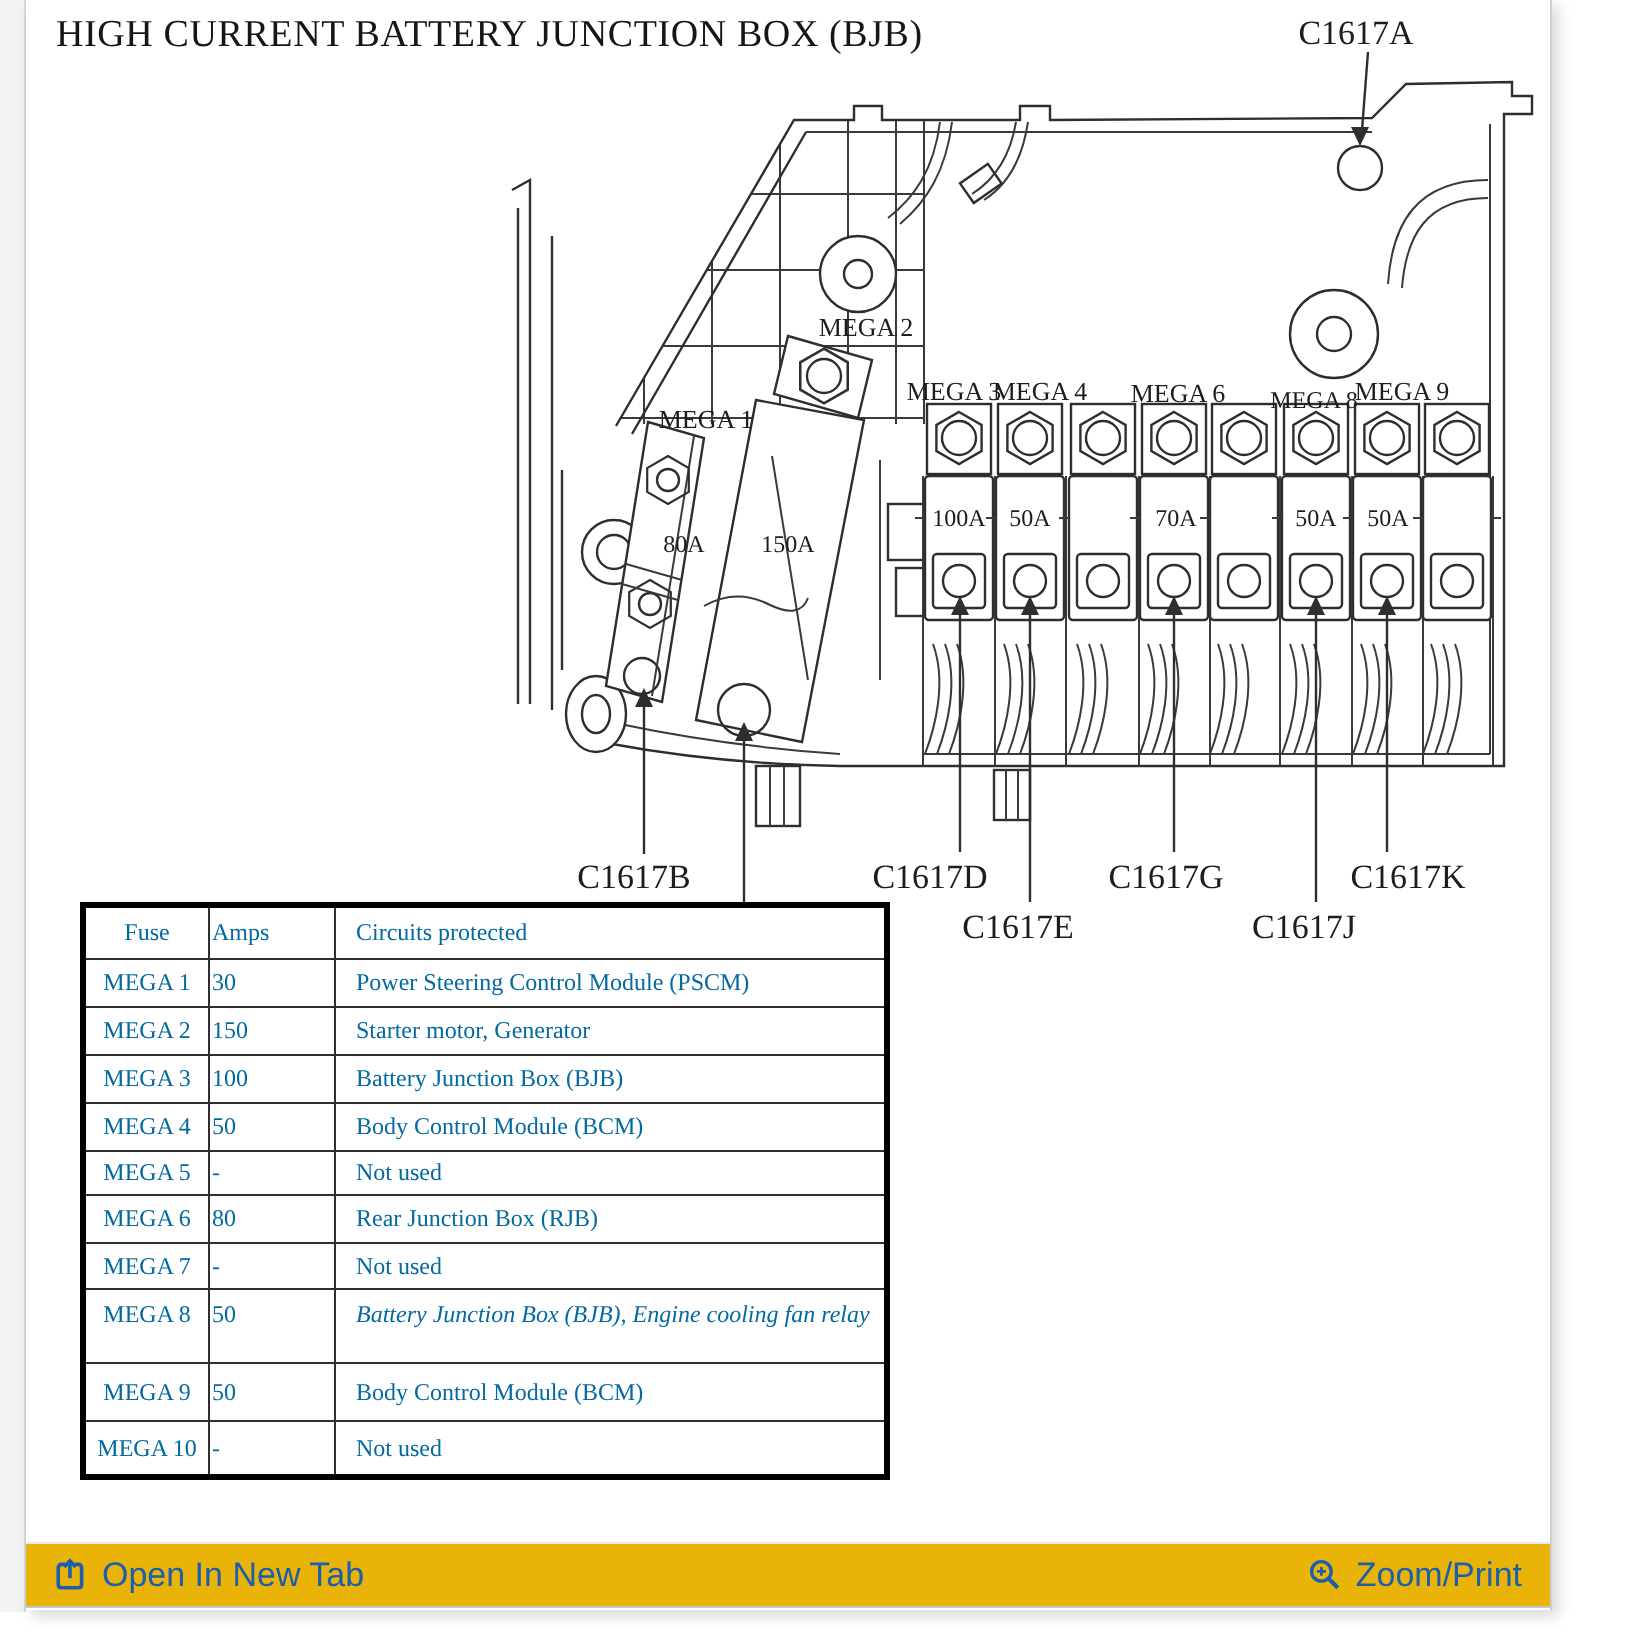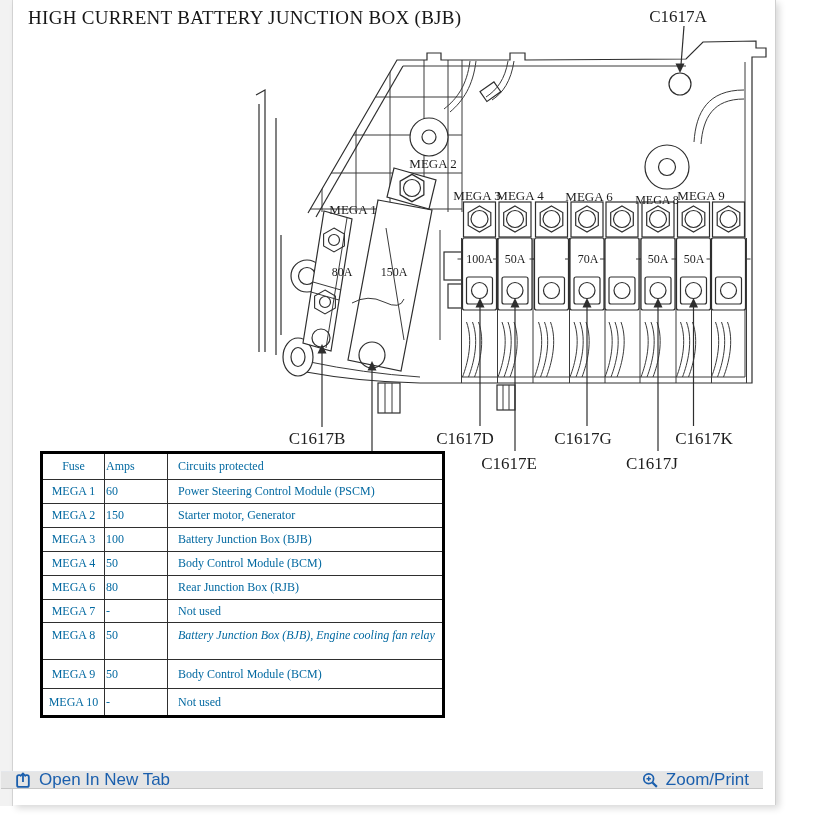--- a/index.html
+++ b/index.html
@@ -20,21 +20,21 @@
   .lbl12{font:12px "Liberation Serif",serif;fill:#1d1d1d;text-anchor:middle;}
   .ah{fill:#2e2e2e;stroke:none;}
   #fusetable{position:absolute;left:40px;top:451px;border-collapse:collapse;
              table-layout:fixed;width:390px;background:#fff;
              font:12px "Liberation Serif",serif;color:#0369a1;
              border:3px solid #000000;}
   #fusetable td,#fusetable th{border:1px solid #2f2f2f;font-weight:normal;overflow:hidden;}
   .c1{width:59px;text-align:center;}
   .c2{width:60px;text-align:left;}
   .c3{width:263px;text-align:left;padding-left:10px;}
-  #footer{position:absolute;left:1px;top:771px;width:762px;height:18px;background:#e5e5e5;
+  #footer{position:absolute;left:13px;top:771px;width:762px;height:33px;background:#eab308;
           border-top:1px solid #e4e7ec;border-bottom:1px solid #c6c6c6;box-sizing:border-box;
           display:flex;align-items:center;justify-content:space-between;padding:0 14px;
           font-family:"Liberation Sans",sans-serif;}
   .flink{color:#1b5fad;font-size:17px;display:flex;align-items:center;gap:7px;
          cursor:pointer;text-decoration:none;white-space:nowrap;}
   .ficon{display:block;}
 </style>
 </head>
 <body>
 
@@ -210,37 +210,42 @@
   <thead>
     <tr style="height:27px;">
       <th class="c1">Fuse</th>
       <th class="c2">Amps</th>
       <th class="c3">Circuits protected</th>
     </tr>
   </thead>
   <tbody>
       <tr style="height: 24px;">
         <td class="c1">MEGA 1</td>
-        <td class="c2">60</td>
+        <td class="c2">30</td>
         <td class="c3">Power Steering Control Module (PSCM)</td>
       </tr>
       <tr style="height: 24px;">
         <td class="c1">MEGA 2</td>
         <td class="c2">150</td>
         <td class="c3">Starter motor, Generator</td>
       </tr>
       <tr style="height: 24px;">
         <td class="c1">MEGA 3</td>
         <td class="c2">100</td>
         <td class="c3">Battery Junction Box (BJB)</td>
       </tr>
       <tr style="height: 24px;">
         <td class="c1">MEGA 4</td>
         <td class="c2">50</td>
         <td class="c3">Body Control Module (BCM)</td>
+      </tr>
+      <tr style="height: 22px;">
+        <td class="c1">MEGA 5</td>
+        <td class="c2">-</td>
+        <td class="c3">Not used</td>
       </tr>
       <tr style="height: 24px;">
         <td class="c1">MEGA 6</td>
         <td class="c2">80</td>
         <td class="c3">Rear Junction Box (RJB)</td>
       </tr>
       <tr style="height: 23px;">
         <td class="c1">MEGA 7</td>
         <td class="c2">-</td>
         <td class="c3">Not used</td>

